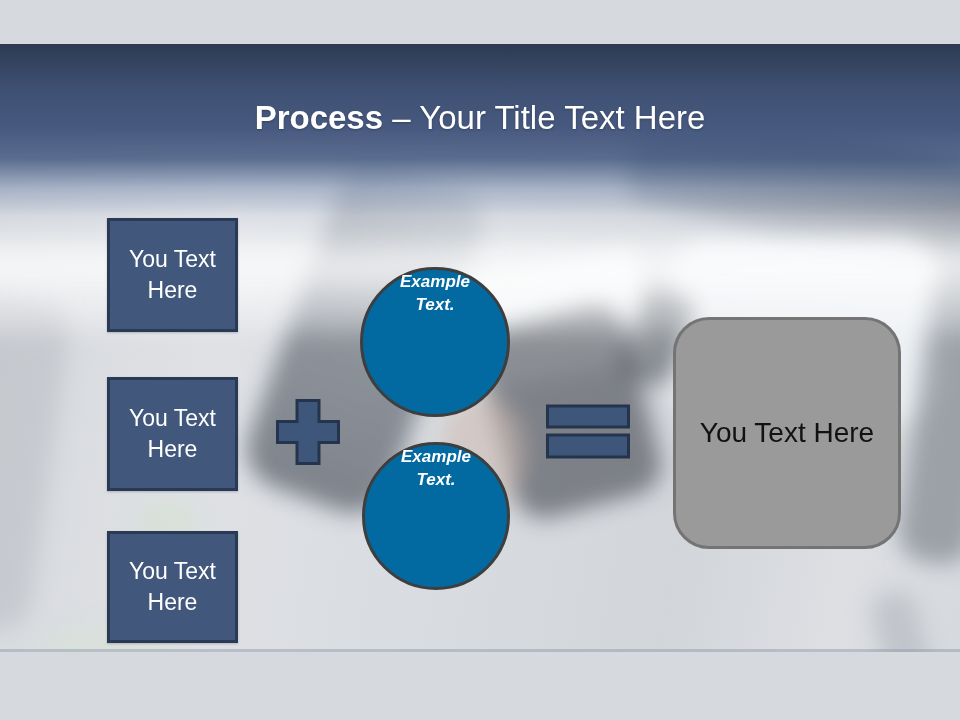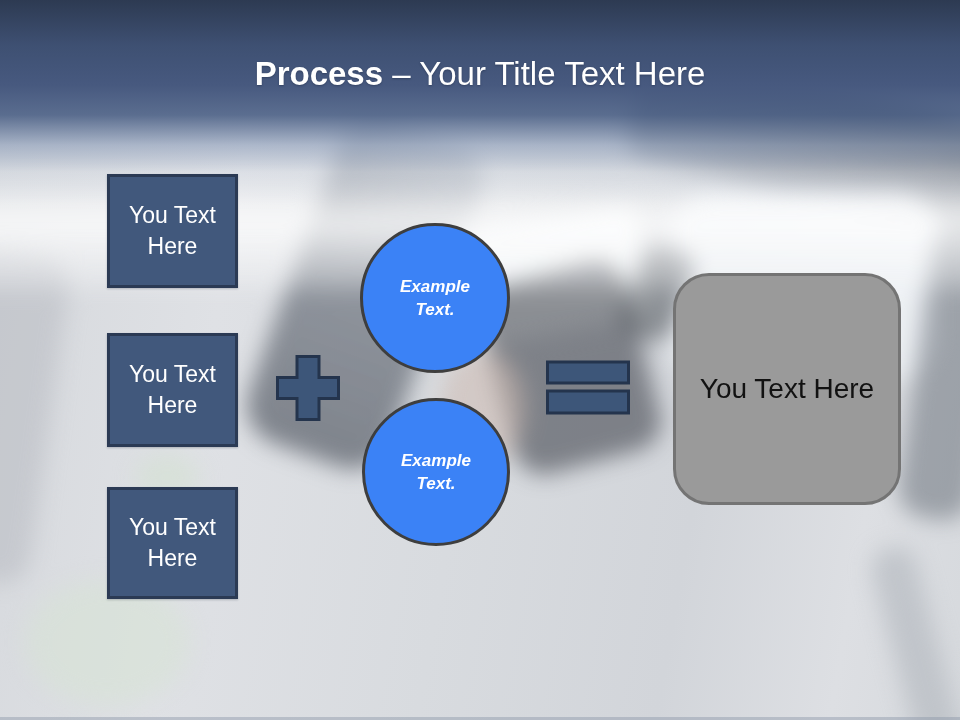--- a/index.html
+++ b/index.html
@@ -2,21 +2,21 @@
 <html><head>
 <meta charset="utf-8">
 <style>
   html, body { margin: 0; padding: 0; }
   body {
     width: 960px; height: 720px; overflow: hidden;
     font-family: "Liberation Sans", sans-serif;
     background: #d6d9dd;
   }
   .slide {
-    position: relative; width: 960px; height: 720px; overflow: hidden;
+    position: relative; width: 960px; height: 608px; overflow: hidden; margin-top: 44px;
   }
 
   
   .photo {
     position: absolute; inset: 0;
     background: linear-gradient(100deg, #d4d7db 0%, #dfe1e5 25%, #d8dbdf 50%, #d2d5da 72%, #dddfe3 88%, #d6d9dd 100%);
   }
   .photo-blobs { position: absolute; inset: -30px; filter: blur(11px); }
   .blob { position: absolute; }
   .blob-window   { left: 660px; top: 120px; width: 440px; height: 115px; border-radius: 22px;
@@ -79,22 +79,22 @@
   .input-box .label {
     color: #ffffff; font-size: 23px; line-height: 31px; text-align: center; padding: 0 8px;
   }
 
   .operator-svg { position: absolute; }
   .plus-svg   { left: 276px; top: 355px; width: 64px; height: 66px; }
   .equals-svg { left: 546px; top: 360px; width: 84px; height: 55px; }
 
   .step-circle {
     position: absolute; box-sizing: border-box; border-radius: 50%;
-    background: #3b82f6; border: 3px solid #3e3e3e;
-    display: flex; align-items: center; justify-content: center;
+    background: #0369a1; border: 3px solid #3e3e3e;
+    display: flex; align-items: flex-start; justify-content: center;
   }
   .step-circle-1 { left: 360px; top: 223px; width: 150px; height: 150px; }
   .step-circle-2 { left: 362px; top: 398px; width: 148px; height: 148px; }
   .step-circle .label {
     color: #ffffff; font-size: 17px; line-height: 23px; font-weight: bold; font-style: italic;
     text-align: center; padding: 0 28px;
   }
 
   .result-box {
     position: absolute; left: 673px; top: 273px; width: 228px; height: 232px;

